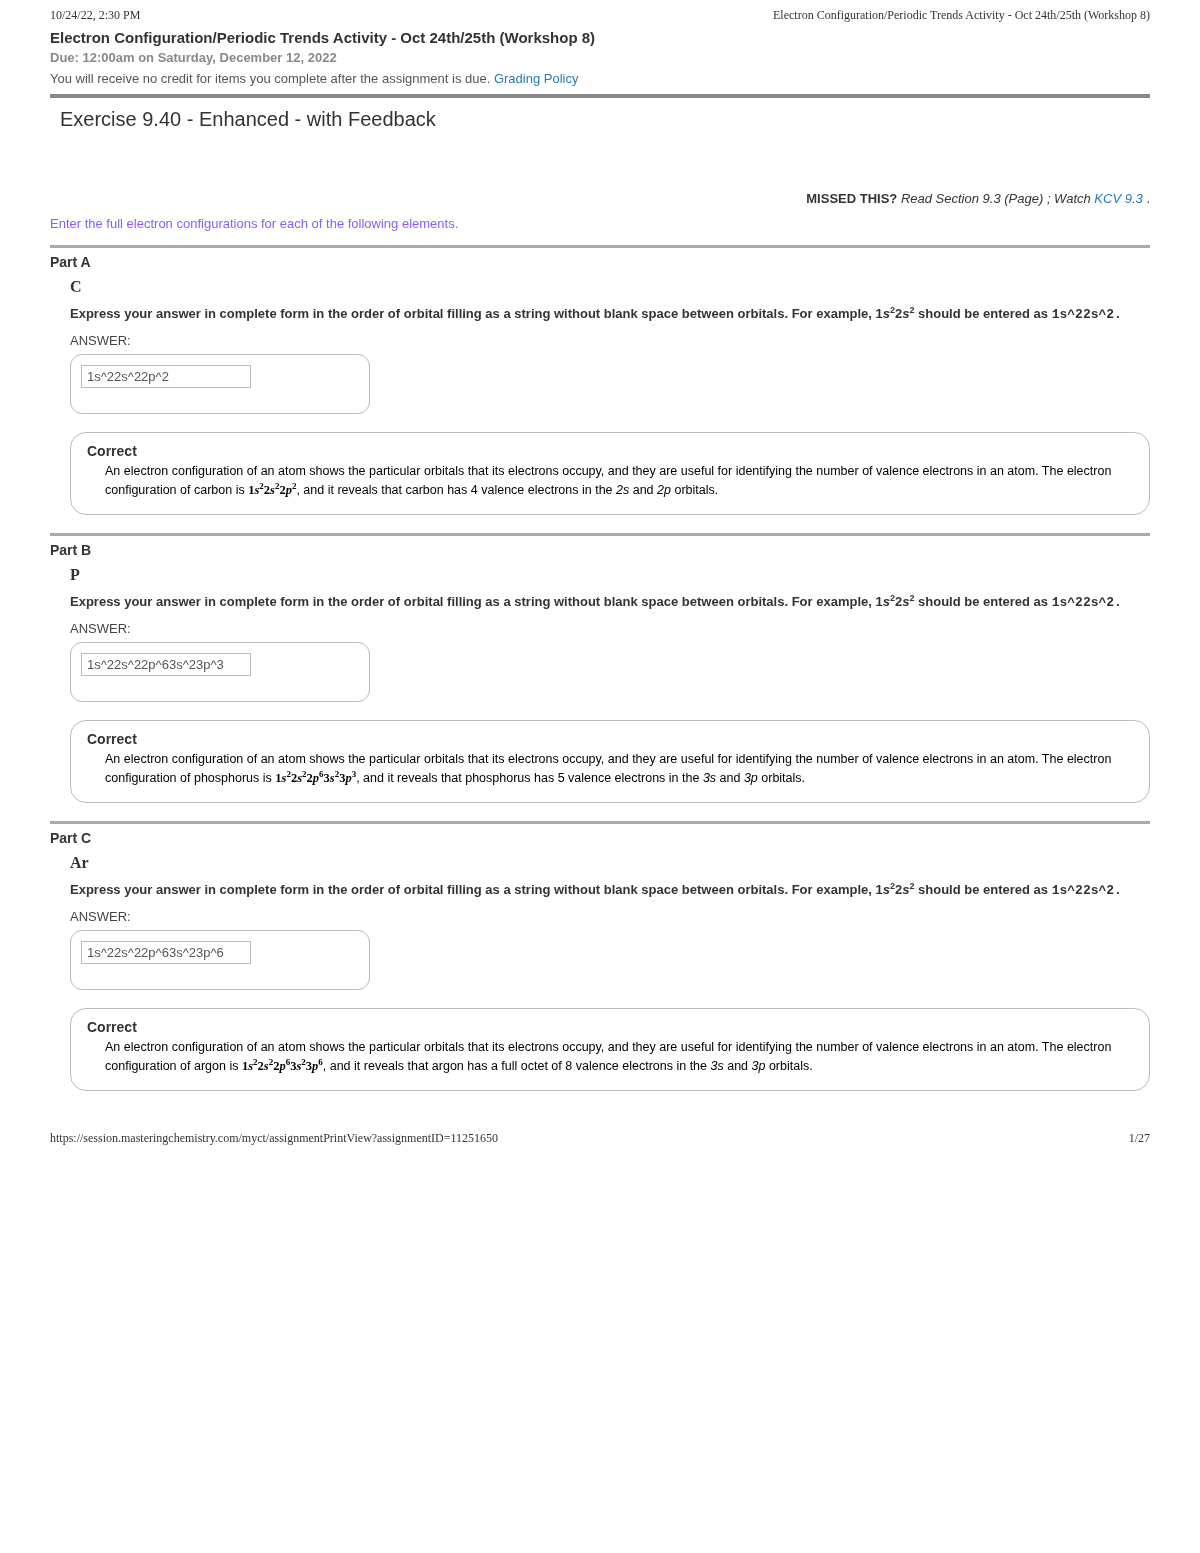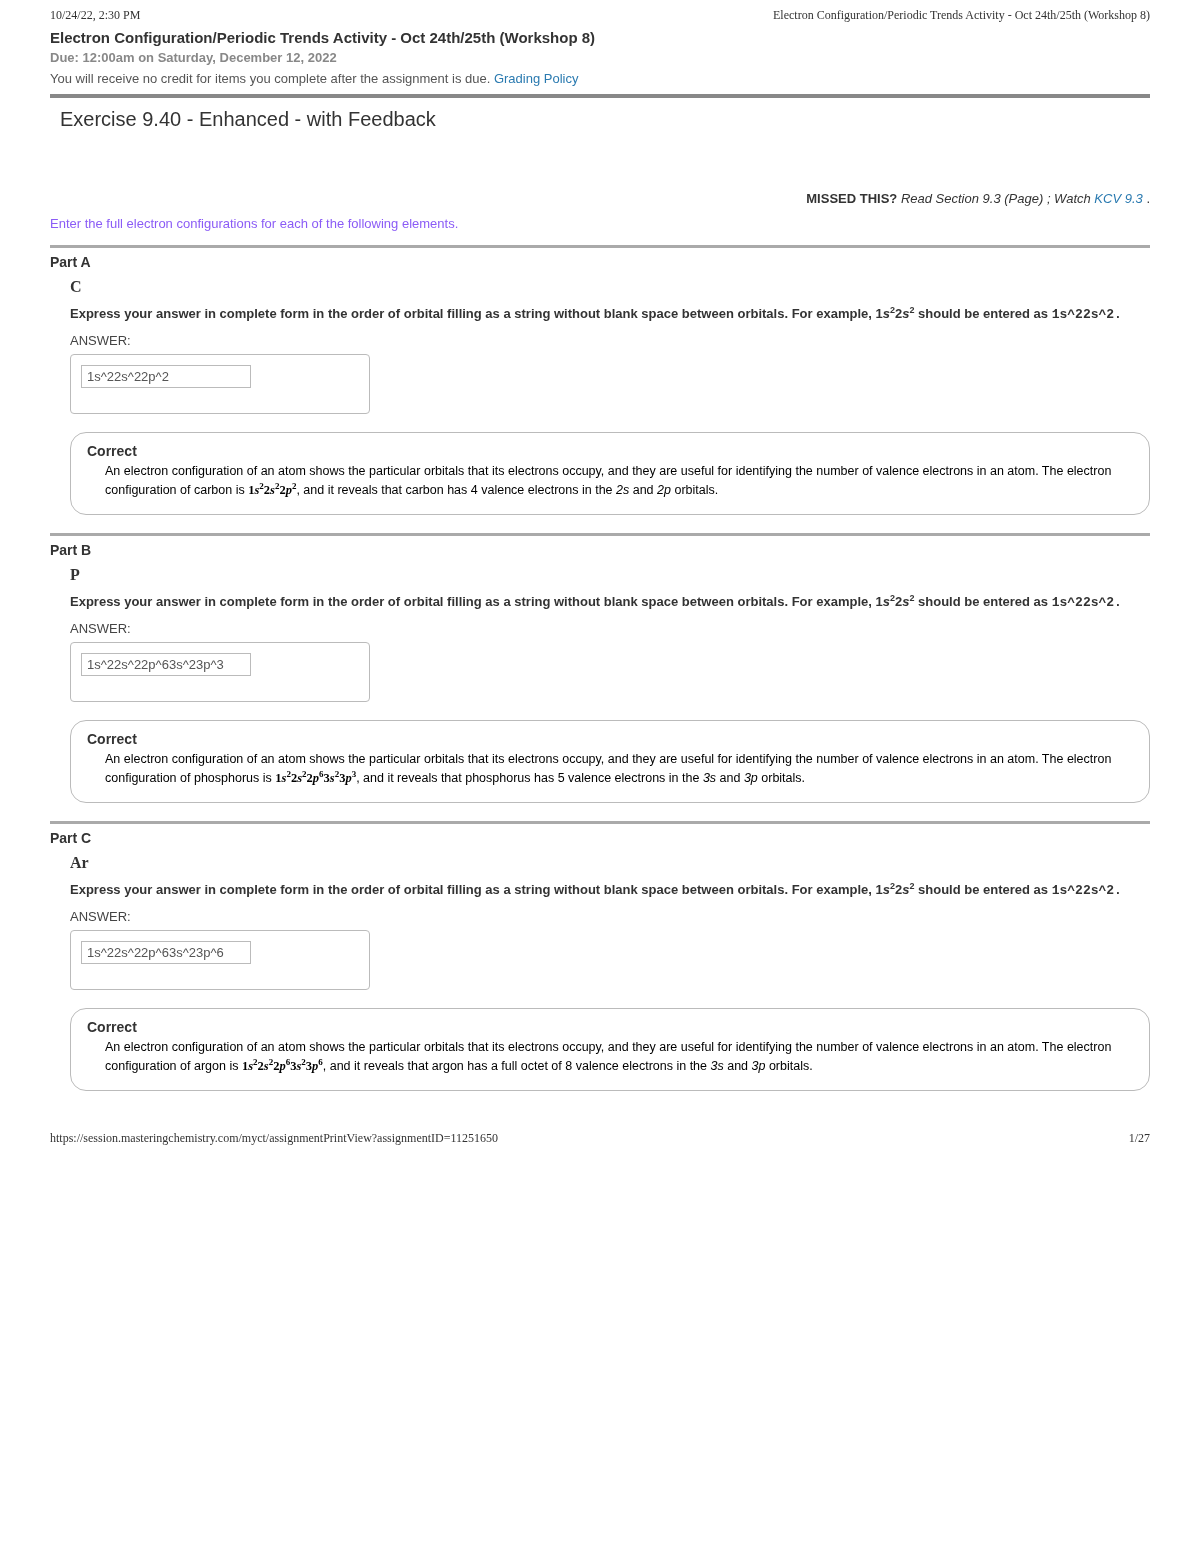--- a/index.html
+++ b/index.html
@@ -80,21 +80,21 @@
     margin: 0 0 4px 20px;
     line-height: 1.5;
   }
   .prompt .mono { font-family: "Courier New", monospace; font-weight: bold; }
   .answer-label {
     margin: 8px 0 6px 20px;
     color: #444;
   }
   .answer-box {
     border: 1px solid #bbb;
-    border-radius: 4px;
+    border-radius: 12px;
     padding: 10px;
     margin: 0 0 18px 20px;
     width: 300px;
     height: 60px;
   }
   .answer-inner {
     border: 1px solid #bbb;
     padding: 3px 5px;
     width: 170px;
     font-size: 13px;

